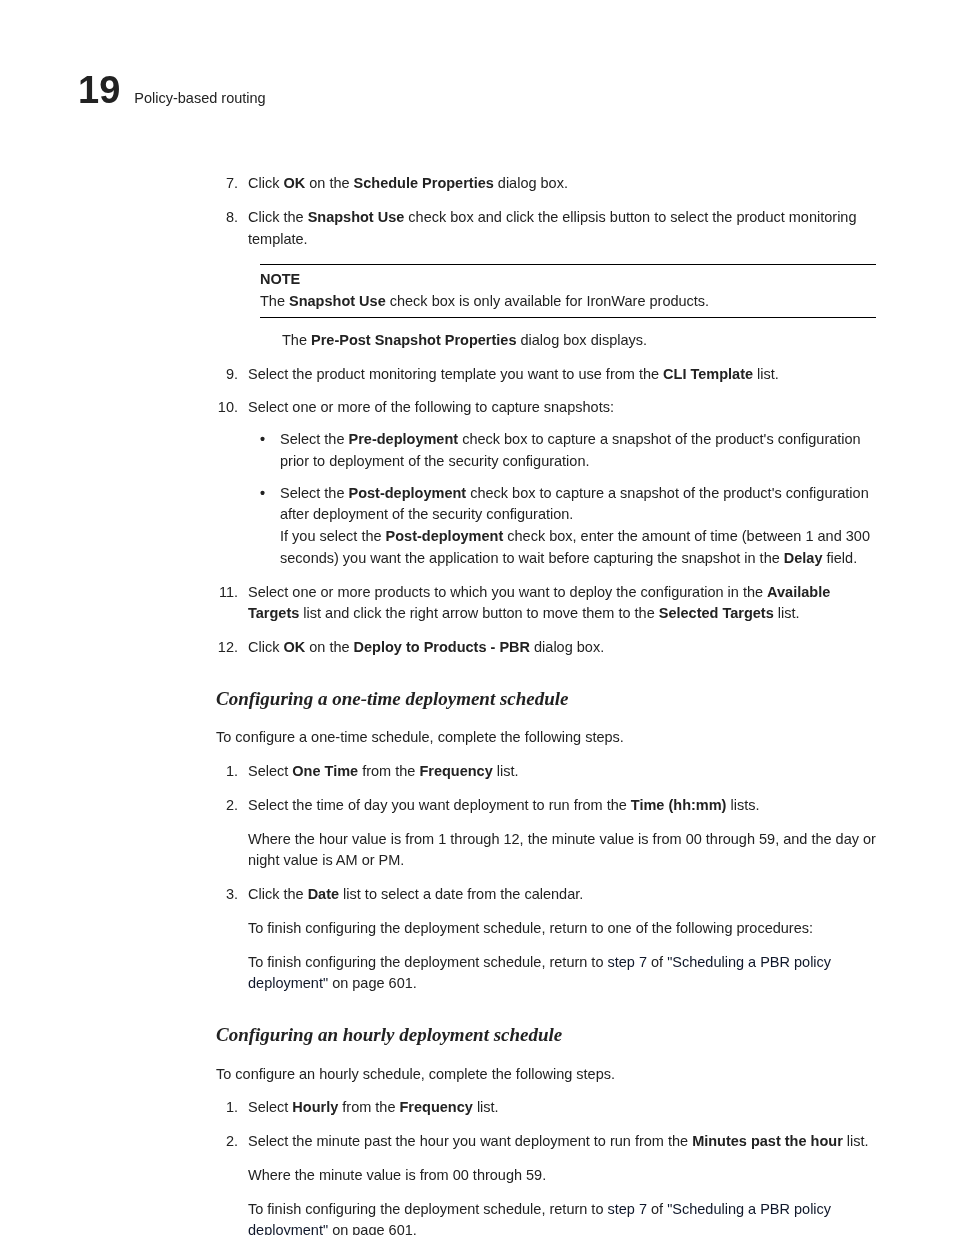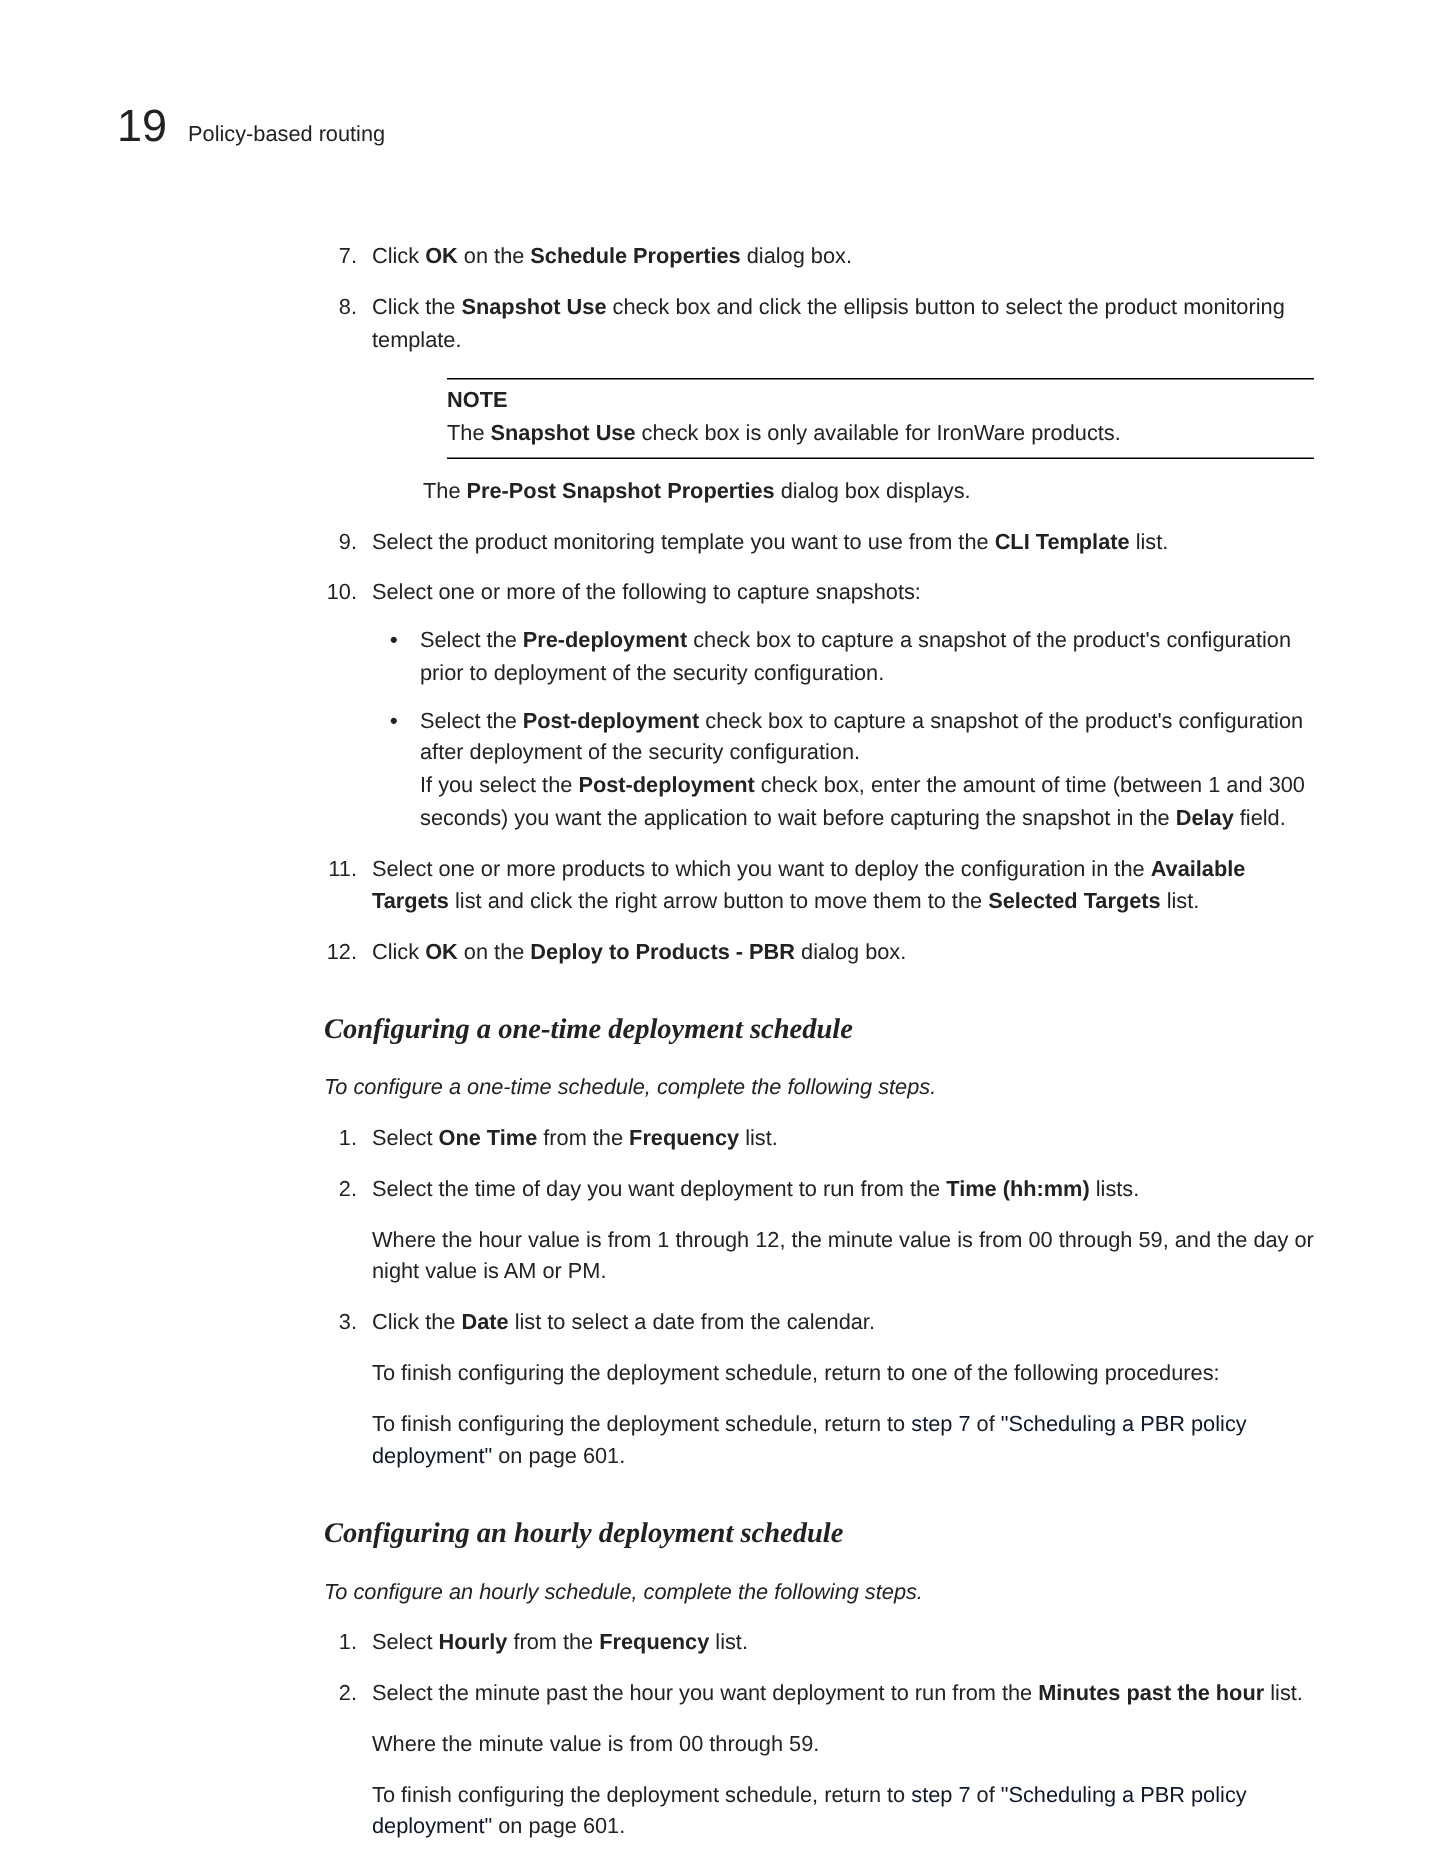--- a/index.html
+++ b/index.html
@@ -13,22 +13,22 @@
       min-height: 1235px;
       padding: 62px 78px 70px 78px;
     }
     .page-header {
       display: flex;
       align-items: baseline;
       gap: 14px;
       margin-bottom: 54px;
     }
     .chapter-num {
-      font-size: 30px;
-      font-weight: normal;
+      font-size: 38px;
+      font-weight: bold;
     }
     .section-title {
       font-size: 14.5px;
       font-weight: normal;
     }
     .content {
       margin-left: 138px;
     }
     .num-list { list-style: none; }
     .num-list > li {
@@ -70,26 +70,26 @@
     .bullet-sub { }
     .h3 {
       font-family: Georgia, 'Times New Roman', serif;
       font-style: italic;
       font-weight: bold;
       font-size: 19px;
       margin-top: 26px;
       margin-bottom: 14px;
       margin-left: 0;
     }
-    .intro { margin-bottom: 12px; font-style: italic; }
+    .intro { margin-bottom: 12px; }
     .bold { font-weight: bold; }
     .link { color: #0f172a; }
     .sub-para-indent { margin-left: 34px; margin-top: 12px; }
     .list-para { margin-top: 12px; }
-    .note-container { margin-left: 50px; margin-top: 14px;}
+    .note-container { margin-left: 12px; margin-top: 14px;}
   </style>
 </head>
 <body>
 
 <div class="page-header">
   <span class="chapter-num">19</span>
   <span class="section-title">Policy-based routing</span>
 </div>
 
 <div class="content">

